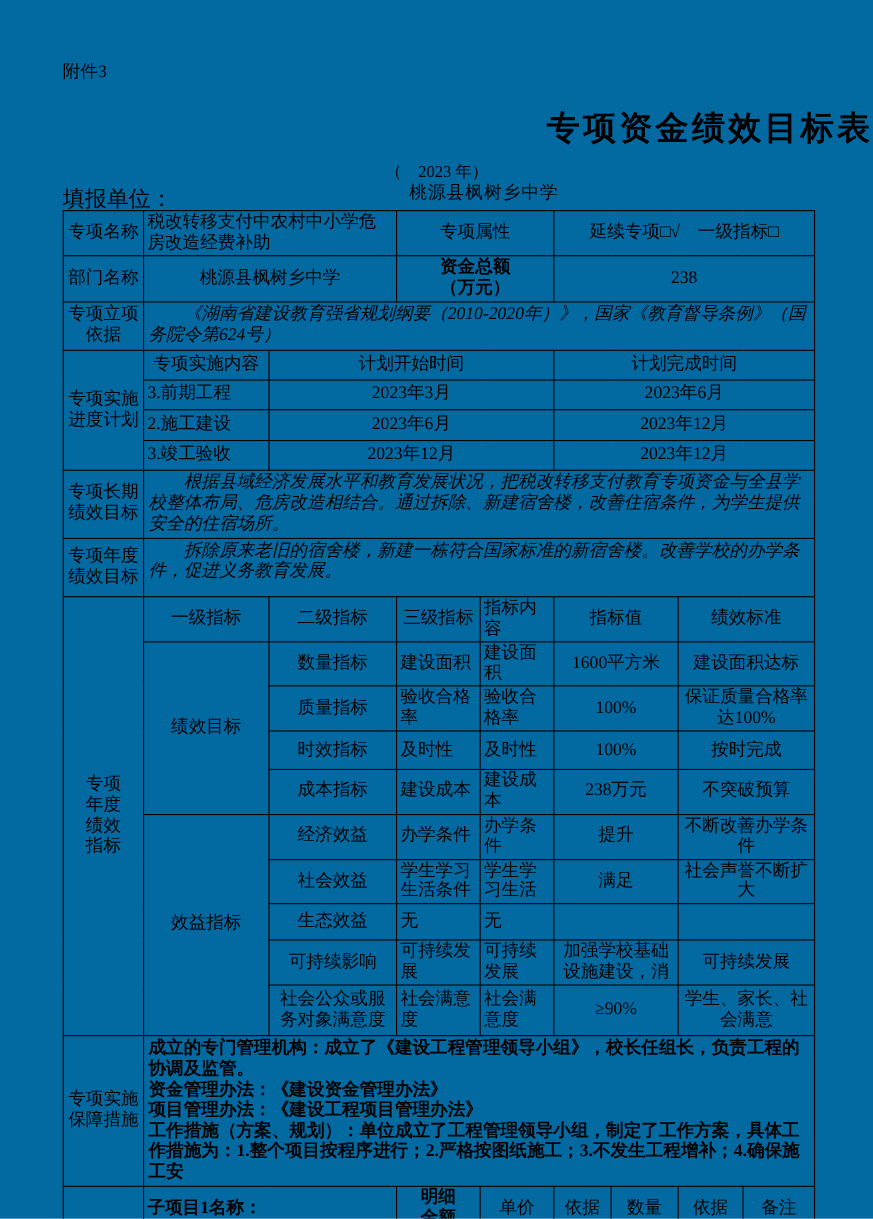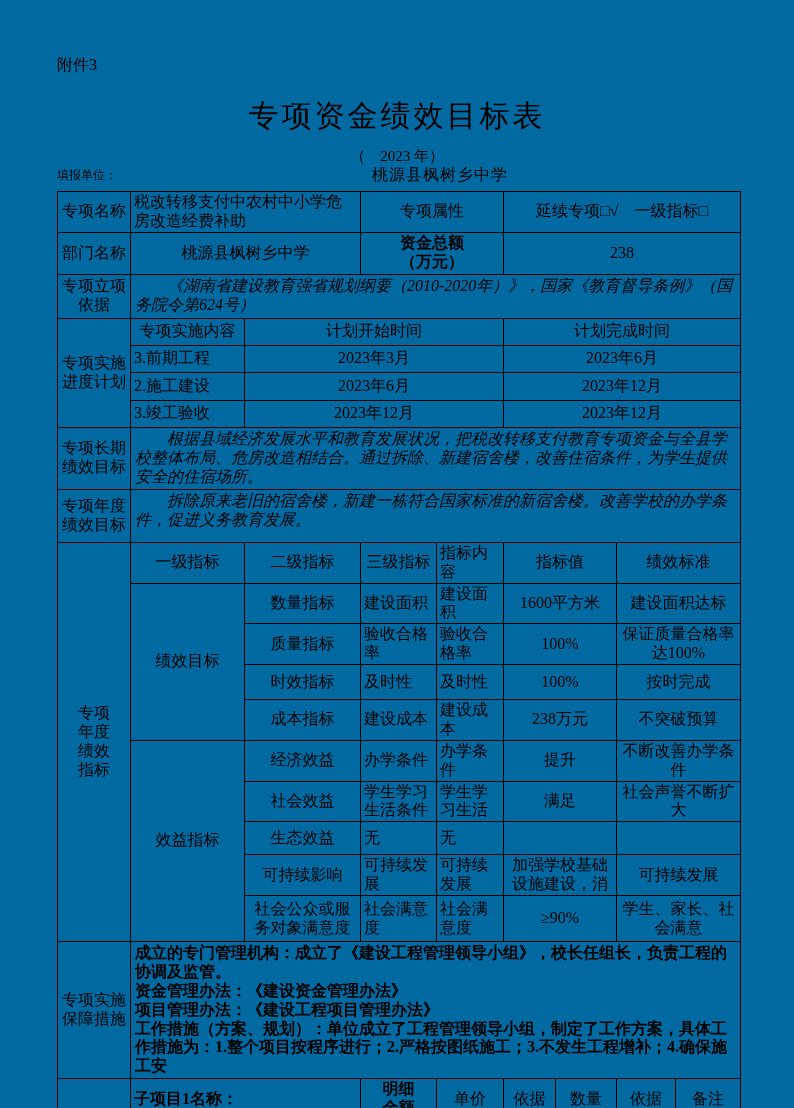--- a/index.html
+++ b/index.html
@@ -6,24 +6,24 @@
   .page{
     position:relative;
     width:794px;height:1108px;
     background:#0369a1;
     margin:0 auto;
     font-family:"Liberation Serif","DejaVu Serif",serif;
     color:#000;
     overflow:hidden;
   }
   .attachment{position:absolute;left:57px;top:55px;font-size:16px;}
-  .title{position:absolute;left:0;top:96px;width:100%;text-align:center;
-         font-size:30px;font-weight:normal;letter-spacing:3px;}
+  .title{position:absolute;left:0;top:96px;width:100%;text-align:right;
+         font-size:30px;font-weight:bold;letter-spacing:3px;}
   .year-line{position:absolute;left:0;top:147px;width:100%;text-align:center;font-size:15px;}
-  .unit-label{position:absolute;left:57px;top:167px;font-size:12px;}
+  .unit-label{position:absolute;left:57px;top:167px;font-size:20px;}
   .unit-value{position:absolute;left:372px;top:165px;font-size:16px;letter-spacing:1px;}
 
   table.main{
     position:absolute;left:57px;top:191px;
     width:683px;border-collapse:collapse;table-layout:fixed;
   }
   td{
     border:1px solid #000;
     font-size:16px;line-height:1.18;
     text-align:center;vertical-align:middle;

